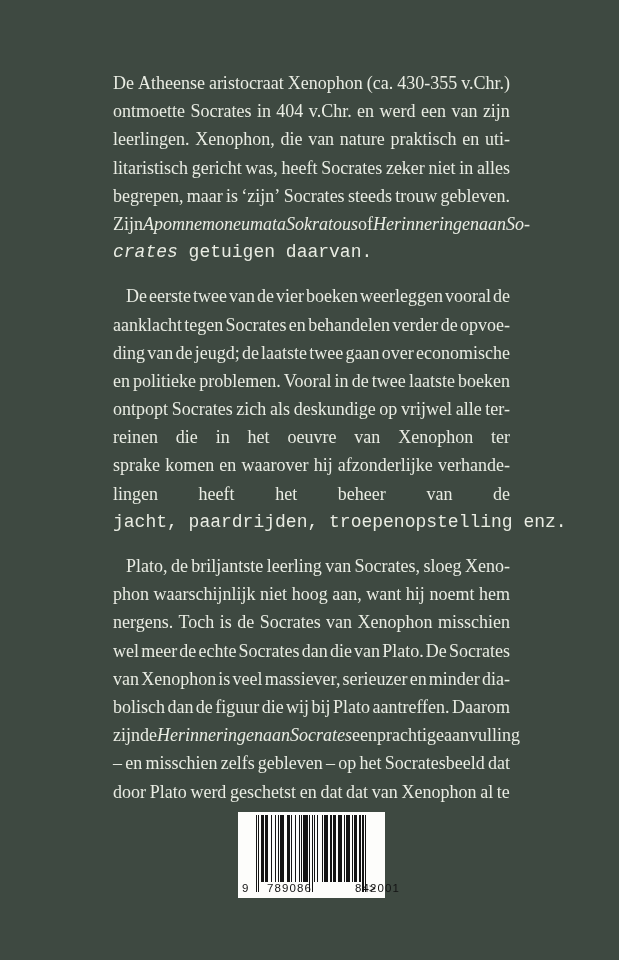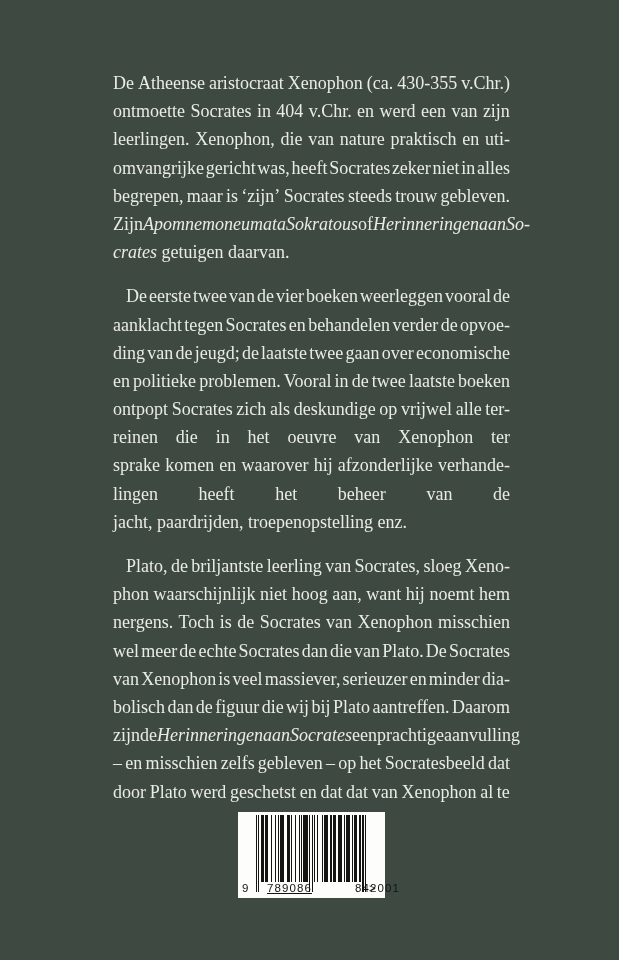--- a/index.html
+++ b/index.html
@@ -16,21 +16,21 @@
     width: 429px;
     font-size: 18px;
   }
   .para { margin: 16px; padding: 0; }
   .line {
     height: 28.2px;
     line-height: 28.2px;
     display: flex;
     justify-content: space-between;
   }
-  .line.last { display: block; text-align: left; }
+  .line.last { display: block; text-align: left; font-family: Liberation Mono, monospace; }
   .line.indent { padding-left: 13px; }
   .line span { display: inline-block; white-space: pre; }
   .line.last span { display: inline; }
   .it { font-style: italic; }
 
   .barcode {
     position: absolute;
     left: 238px; top: 812px;
     width: 147px; height: 86px;
   }
@@ -46,21 +46,21 @@
   .digits {
     position: absolute;
     left: 0; top: 70px;
     width: 100%; height: 15px;
     font-family: "Liberation Sans", sans-serif;
     font-size: 11.5px;
     line-height: 13px;
   }
   .d { position: absolute; top: 0; }
   .d.prefix { left: 4px; }
-  .d.g1 { left: 22px; width: 59px; text-align: center; letter-spacing: 1.1px; text-decoration: underline; }
+  .d.g1 { left: 22px; width: 59px; text-align: center; letter-spacing: 1.1px; }
   .d.g2 { left: 76px; width: 51px; text-align: center; letter-spacing: 1.1px; margin-left: 38px; }
   .d.suffix { left: 131px; }
 </style>
 </head>
 <body style="background: rgb(62, 73, 65);">
 
 <div class="cover">
   <div class="text-block" style="color: rgb(233, 236, 227);">
       <div class="para">
         <div class="line">
@@ -88,21 +88,21 @@
           <span>leerlingen.</span>
           <span>Xenophon,</span>
           <span>die</span>
           <span>van</span>
           <span>nature</span>
           <span>praktisch</span>
           <span>en</span>
           <span>uti-</span>
         </div>
         <div class="line">
-          <span>omvangrijke</span>
+          <span>litaristisch</span>
           <span>gericht</span>
           <span>was,</span>
           <span>heeft</span>
           <span>Socrates</span>
           <span>zeker</span>
           <span>niet</span>
           <span>in</span>
           <span>alles</span>
         </div>
         <div class="line">

